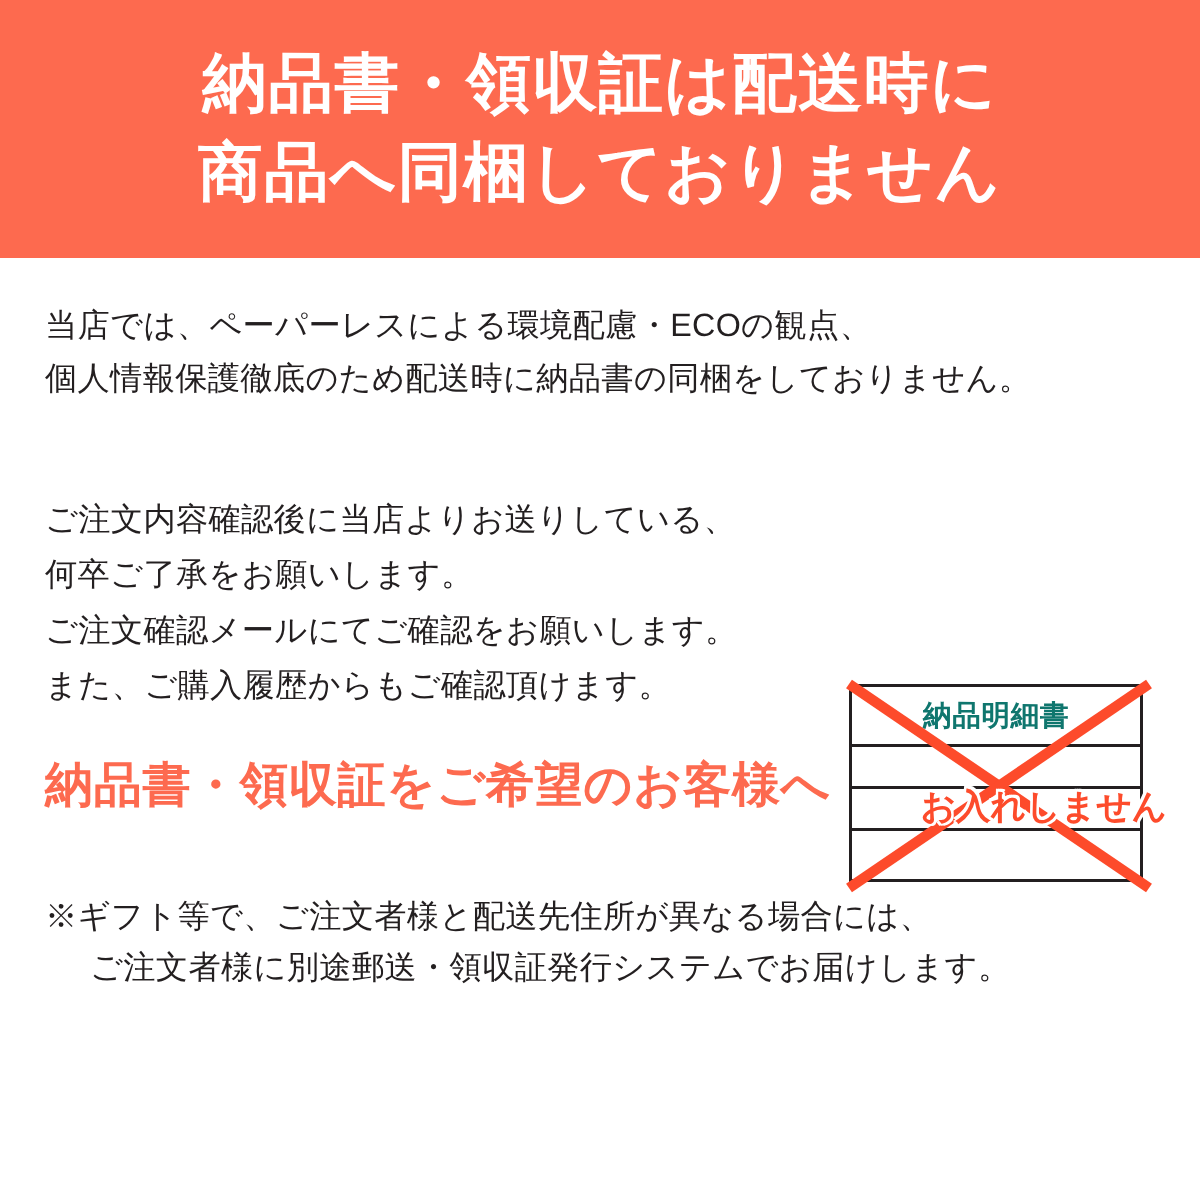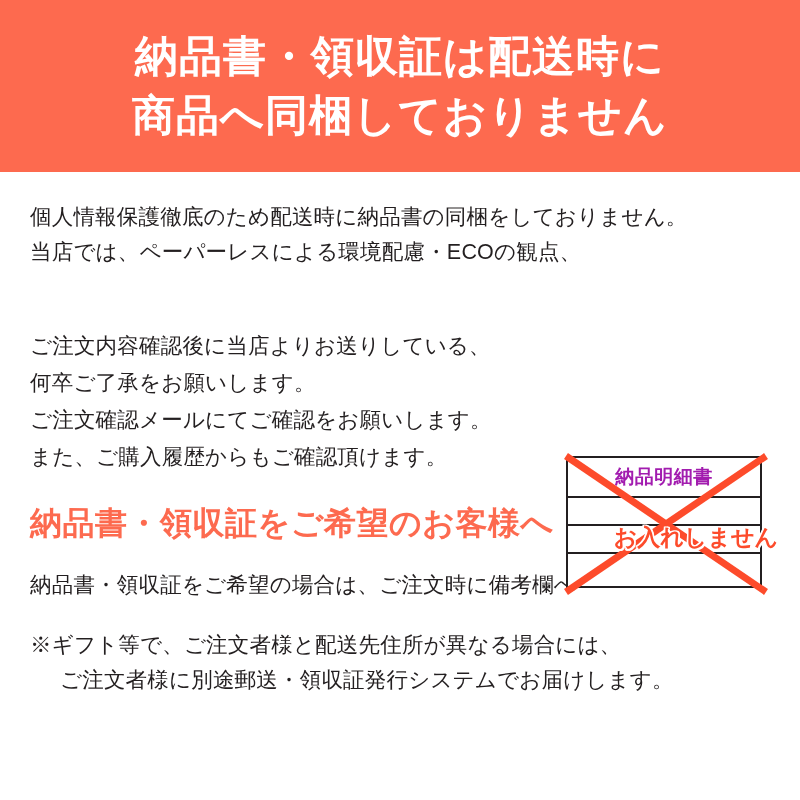--- a/index.html
+++ b/index.html
@@ -95,21 +95,21 @@
   .slip-row.r2 { top: 66px; }
   .slip-row.r3 { top: 94px; }
   .slip-title {
     position: absolute;
     left: 0;
     top: 6px;
     width: 100%;
     text-align: center;
     font-size: 19px;
     font-weight: bold;
-    color: #a21caf;
+    color: #0f766e;
     letter-spacing: 0.5px;
   }
   .slip-cross {
     position: absolute;
     left: -8px;
     top: -8px;
     width: 212px;
     height: 148px;
     pointer-events: none;
   }
@@ -148,22 +148,22 @@
 <div class="page">
 
   <div class="banner">
     <div class="banner-line">納品書・領収証は配送時に</div>
     <div class="banner-line">商品へ同梱しておりません</div>
   </div>
 
   <div class="body">
 
     <div class="para tight">
+      <div>当店では、ペーパーレスによる環境配慮・ECOの観点、</div>
       <div>個人情報保護徹底のため配送時に納品書の同梱をしておりません。</div>
-      <div>当店では、ペーパーレスによる環境配慮・ECOの観点、</div>
     </div>
 
     <div class="spacer-md"></div>
 
     <div class="mid">
       <div class="para mid-text">
         <div>ご注文内容確認後に当店よりお送りしている、</div>
         <div>何卒ご了承をお願いします。</div>
         <div>ご注文確認メールにてご確認をお願いします。</div>
         <div>また、ご購入履歴からもご確認頂けます。</div>
@@ -182,21 +182,20 @@
       </div>
     </div>
 
     <div class="spacer-md"></div>
 
     <div class="orange-heading">納品書・領収証をご希望のお客様へ</div>
 
     <div class="spacer-sm"></div>
 
     <div class="para tight">
-      <div>納品書・領収証をご希望の場合は、ご注文時に備考欄へ</div>
     </div>
 
     <div class="spacer-md"></div>
 
     <div class="para tight">
       <div>※ギフト等で、ご注文者様と配送先住所が異なる場合には、</div>
       <div class="note-indent">ご注文者様に別途郵送・領収証発行システムでお届けします。</div>
     </div>
 
   </div>

